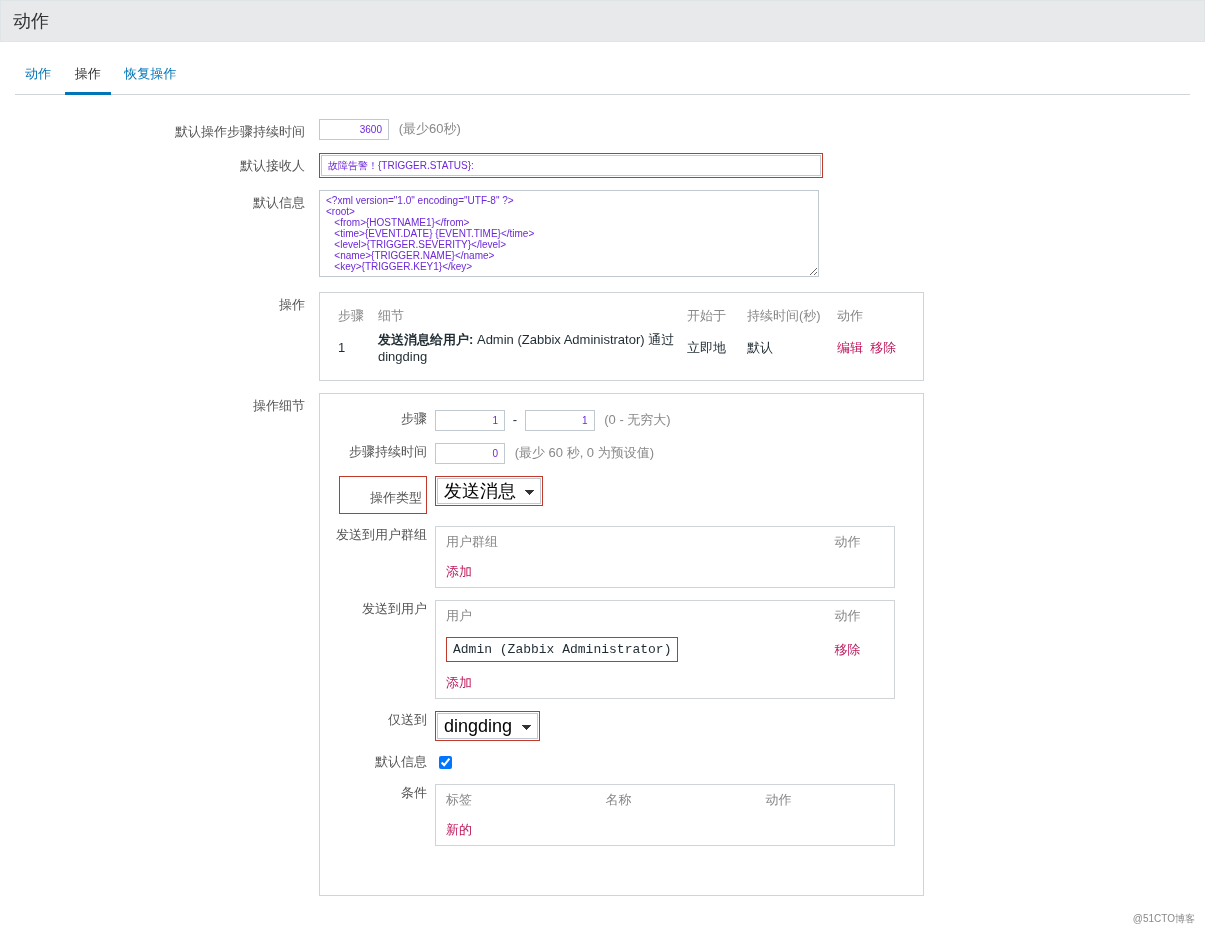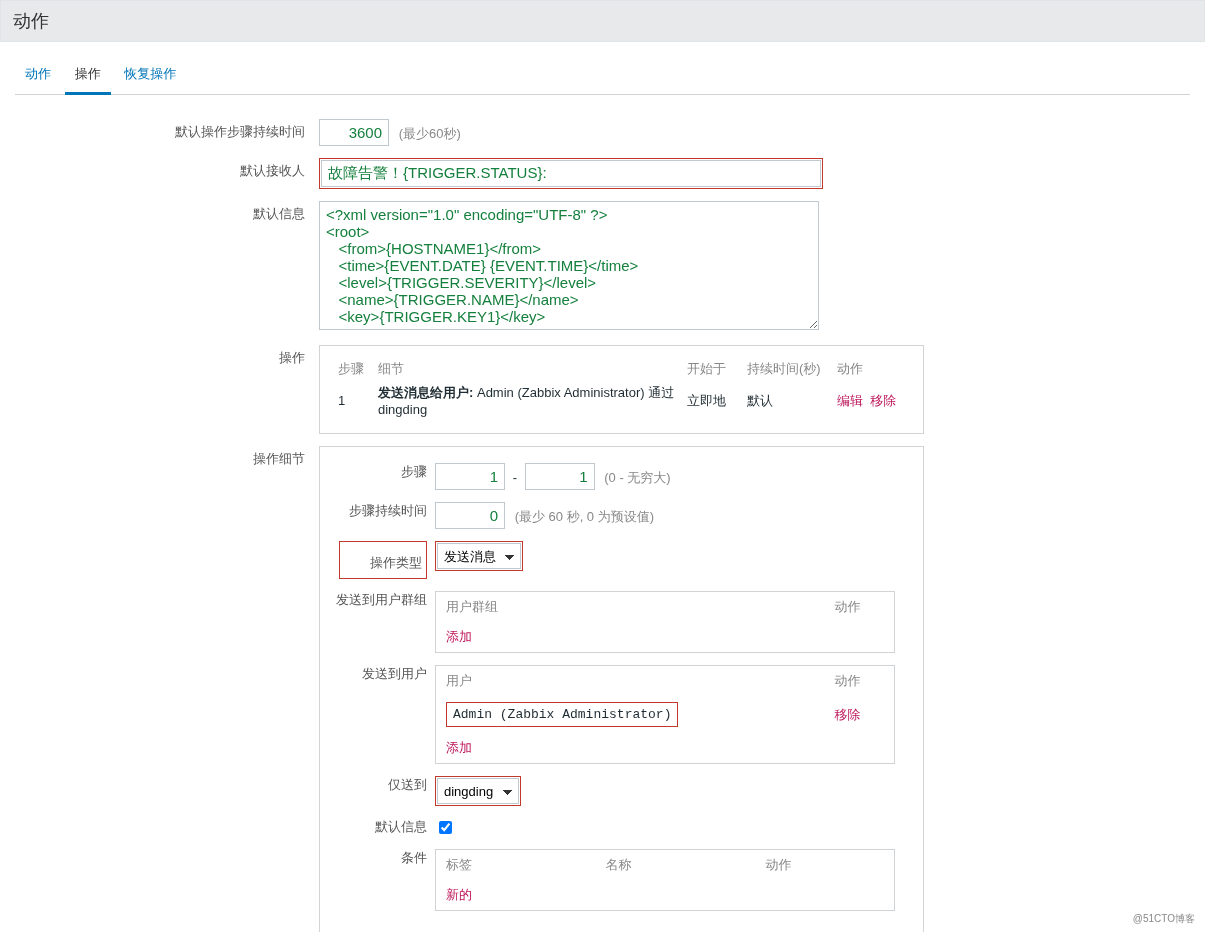--- a/index.html
+++ b/index.html
@@ -47,36 +47,36 @@
   .label-cell {
     text-align: right;
     color: #555;
     white-space: nowrap;
     padding-right: 10px !important;
     padding-top: 10px !important;
     width: 300px;
   }
   input[type="text"], textarea {
     font-family: inherit;
-    font-size: 15px;
+    font-size: 10px;
     padding: 4px 6px;
     border: 1px solid #c0c9cf;
     background: #fff;
-    color: #15803d;
+    color: #6d28d9;
   }
   textarea { resize: both; }
   .small-num { width: 70px; text-align: right; }
   .wide { width: 500px; }
   .hint { color: #888; margin-left: 6px; }
   .dash { margin: 0 4px; }
   .redbox { border: 1px solid #c0392b; padding: 1px; display: inline-block; }
   .redbox input, .redbox select { border-color: #c0c9cf; }
   select {
     font-family: inherit;
-    font-size: 13px;
+    font-size: 18px;
     background: #fff;
     border: 1px solid #c0c9cf;
     height: 26px;
     padding: 2px 24px 2px 6px;
     -webkit-appearance: none;
     appearance: none;
     background-image:
       linear-gradient(45deg, transparent 48%, #333 48%),
       linear-gradient(135deg, #333 48%, transparent 48%);
     background-position: right 10px top 11px, right 5px top 11px;

